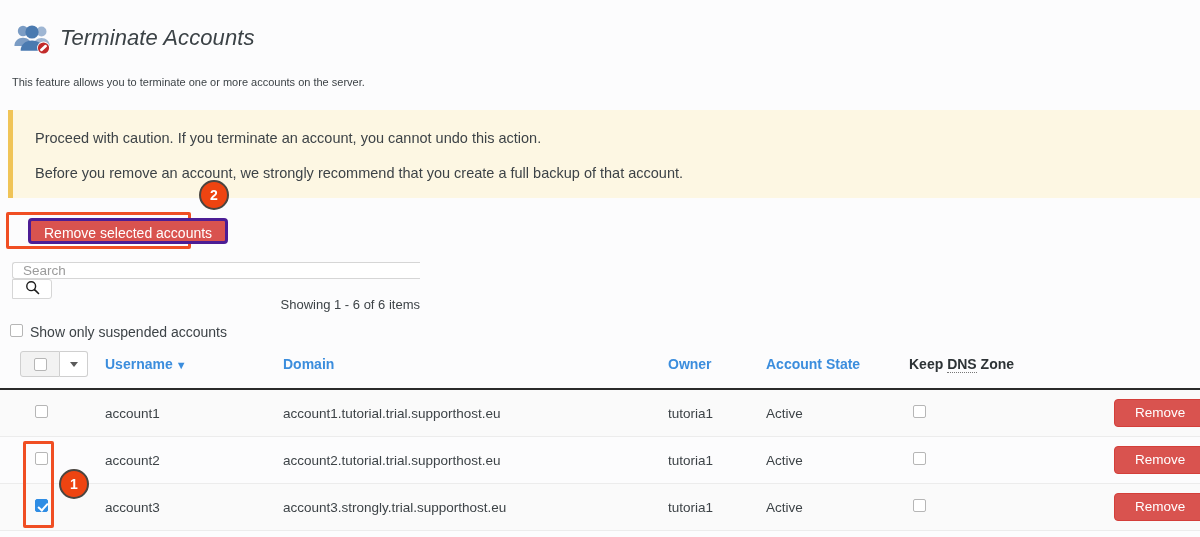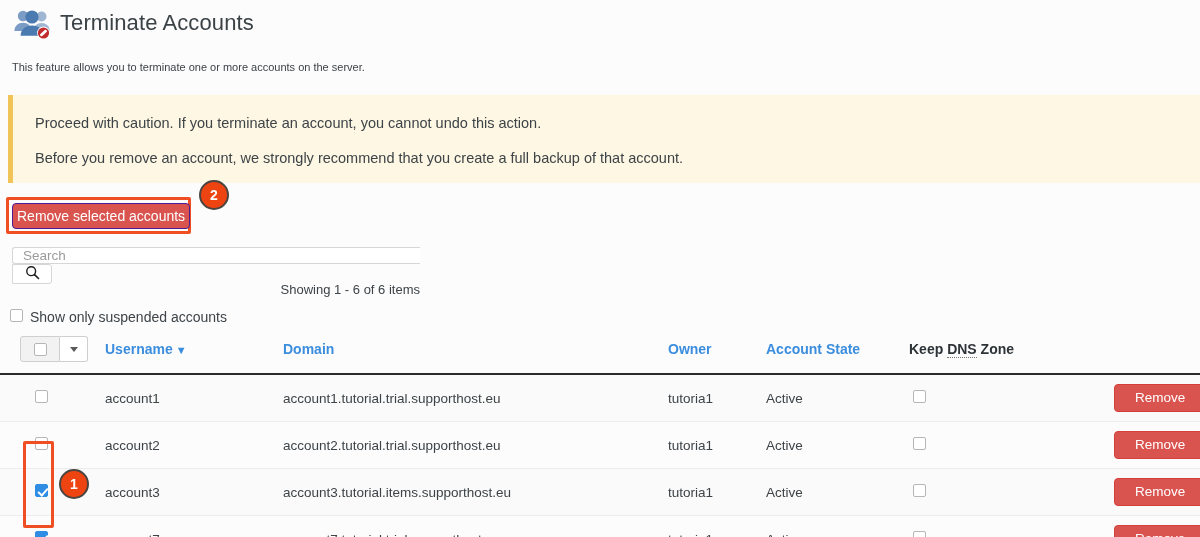--- a/index.html
+++ b/index.html
@@ -14,22 +14,23 @@
     color: #33393e;
     overflow: hidden;
     position: relative;
     -webkit-font-smoothing: antialiased;
   }
 
   
   .page-header {
     display: flex;
     align-items: center;
-    padding: 4px 0 0 12px;
+    padding: 19px 0 0 12px;
     height: 40px;
+    font-style: italic;
   }
   .header-icon {
     width: 40px;
     height: 34px;
     position: relative;
     flex: 0 0 auto;
     margin-right: 8px;
   }
   .page-title {
     font-size: 22px;
@@ -75,29 +76,29 @@
     left: 6px;
     top: 0px;
     width: 185px;
     height: 37px;
     border: 3px solid #f04e23;
     border-radius: 2px;
     box-sizing: border-box;
   }
   .btn-danger-main {
     position: absolute;
-    left: 12px;
+    left: 28px;
     top: 6px;
     background: #d9534f;
-    border: 1px solid #4c1d95;
+    border: 3px solid #4c1d95;
     border-radius: 4px;
     color: #ffffff;
     font-size: 14px;
     font-family: "Liberation Sans", sans-serif;
-    padding: 0 4px;
+    padding: 0 13px;
     height: 26px;
     line-height: 24px;
     cursor: pointer;
     white-space: nowrap;
   }
   .badge-marker {
     position: absolute;
     width: 30px;
     height: 30px;
     border-radius: 50%;
@@ -419,21 +420,21 @@
         <td>
           <button class="btn-remove">Remove</button>
         </td>
       </tr>
 
       <tr class="stripe">
         <td class="cell-check">
           <input type="checkbox" class="cb" checked="" style="">
         </td>
         <td class="cell-user">account3</td>
-        <td>account3.tutorial.items.supporthost.eu</td>
+        <td>account3.strongly.trial.supporthost.eu</td>
         <td>tutoria1</td>
         <td>Active</td>
         <td class="cell-dns">
           <input type="checkbox" class="cb" style="">
         </td>
         <td>
           <button class="btn-remove">Remove</button>
         </td>
       </tr>
 

